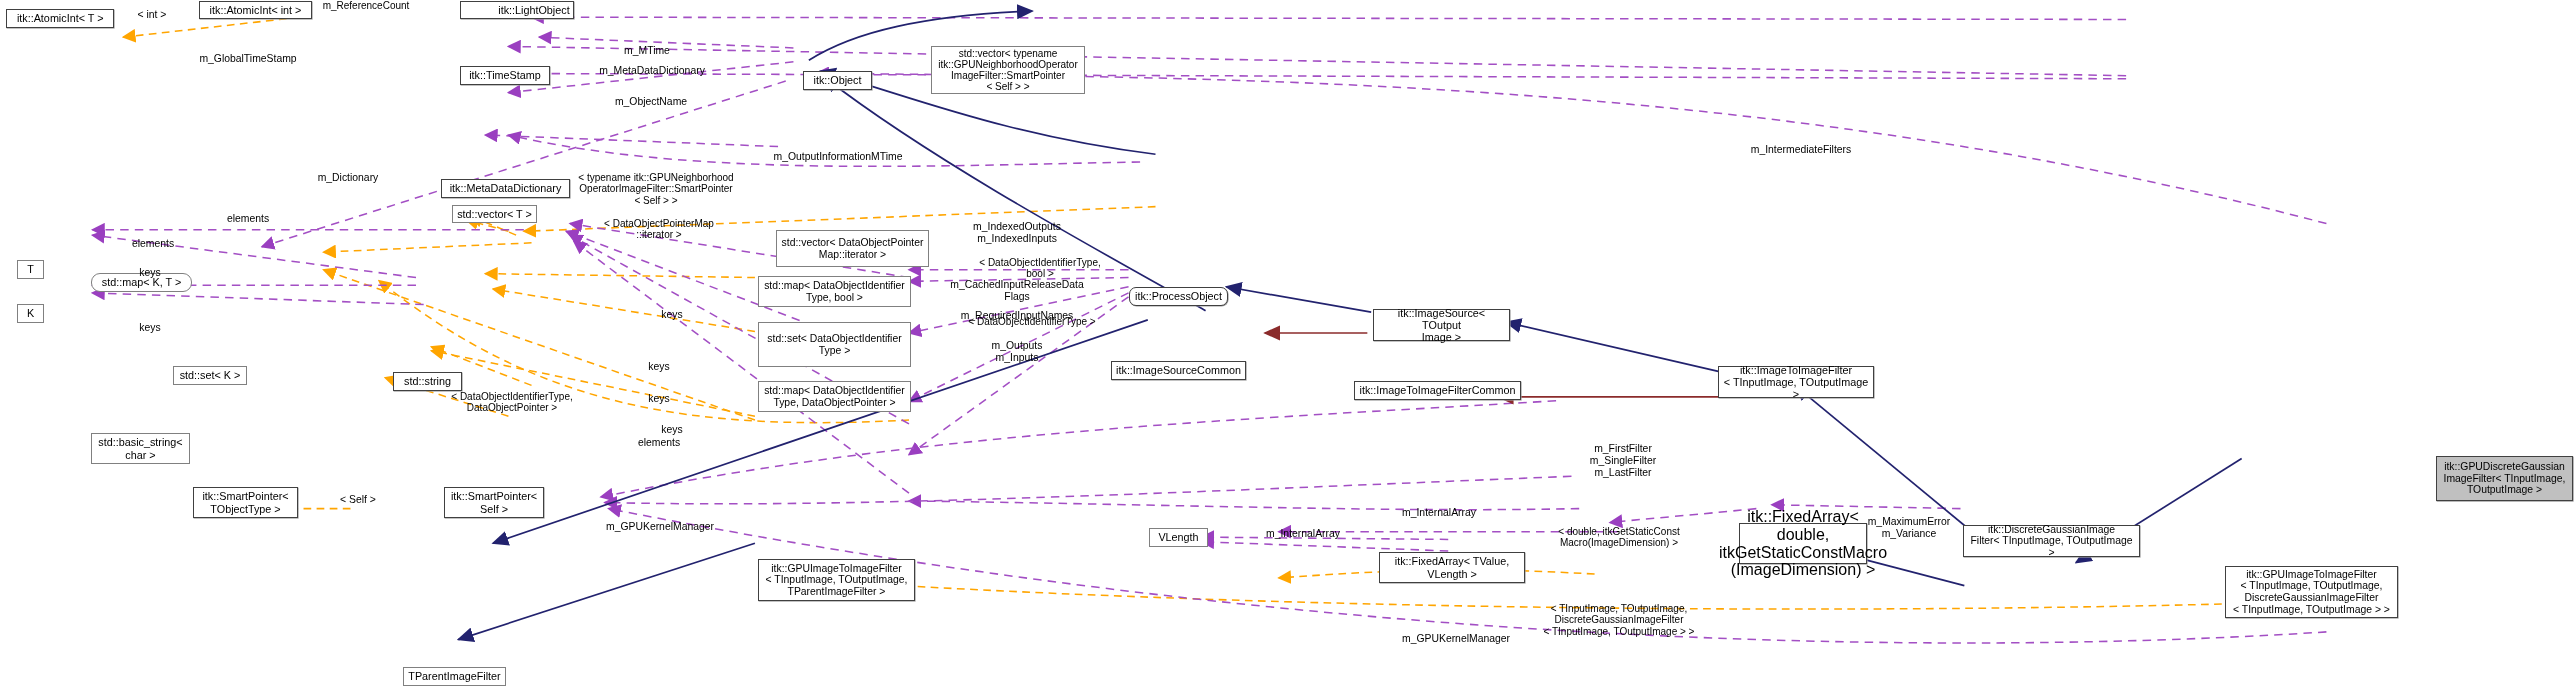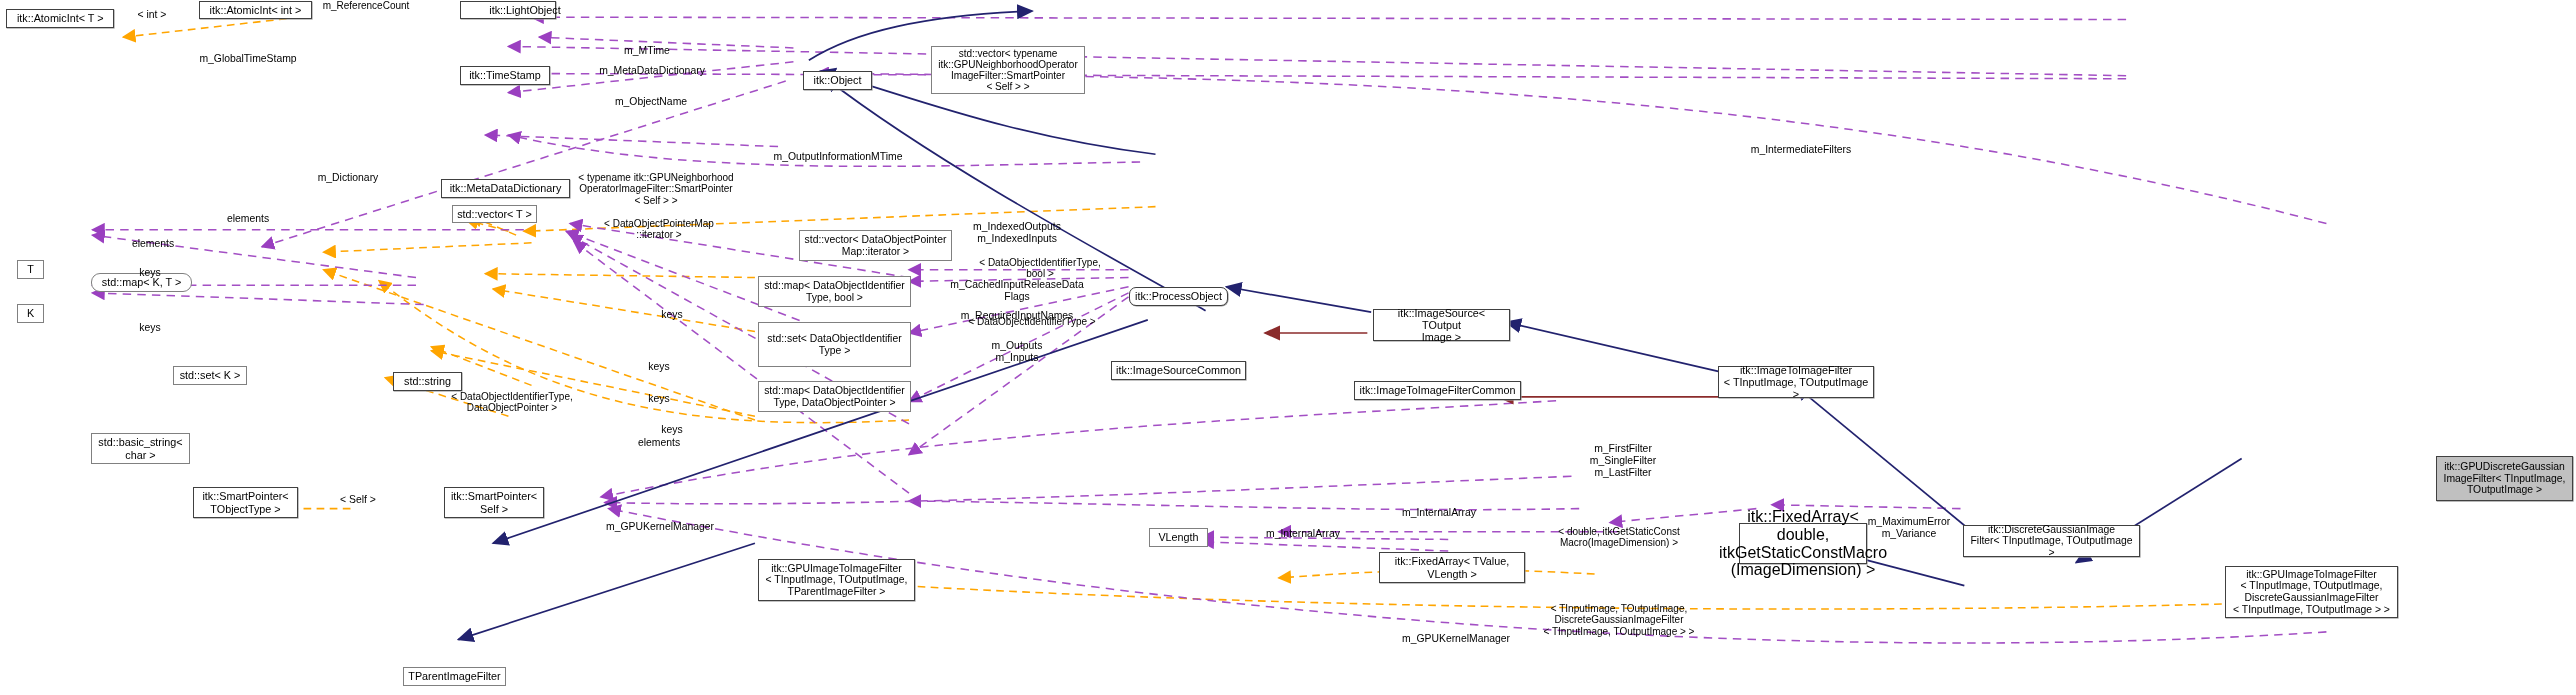--- a/index.html
+++ b/index.html
@@ -133,36 +133,36 @@
         <path d="M 1775,432 L 1642,432"></path>
         <path d="M 2250,515 L 1945,515"></path>
       </g>
     </g>
   </svg>
 
   <div class="node strong" style="left:6.2px;top:8.5px;width:108px;height:19px;font-size:10.8px;">itk::AtomicInt&lt; T &gt;</div>
 
   <div class="node strong" style="left:199px;top:0.8px;width:113px;height:18.5px;font-size:10.8px;">itk::AtomicInt&lt; int &gt;</div>
 
-  <div class="node strong" style="left:460px;top:0.8px;width:96px;height:18.5px;font-size:10.8px;padding-left:37px;">itk::LightObject</div>
+  <div class="node strong" style="left:460px;top:0.8px;width:114px;height:18.5px;font-size:10.8px;padding-left:37px;">itk::LightObject</div>
 
   <div class="node strong" style="left:460px;top:66px;width:90px;height:18.5px;font-size:10.8px;">itk::TimeStamp</div>
 
   <div class="node strong" style="left:441px;top:179px;width:129px;height:18.5px;font-size:10.8px;">itk::MetaDataDictionary</div>
 
   <div class="node strong" style="left:803px;top:71px;width:69px;height:19px;font-size:10.8px;">itk::Object</div>
 
   <div class="node" style="left:931px;top:46px;width:154px;height:48px;font-size:10px;">std::vector&lt; typename
  itk::GPUNeighborhoodOperator
 ImageFilter::SmartPointer
 &lt; Self &gt; &gt;</div>
 
   <div class="node" style="left:452px;top:205px;width:85px;height:17.7px;font-size:10.8px;">std::vector&lt; T &gt;</div>
 
-  <div class="node" style="left:799px;top:230px;width:153px;height:31px;font-size:10.4px;text-align:center;">std::vector&lt; DataObjectPointer
+  <div class="node" style="left:776px;top:230px;width:153px;height:37px;font-size:10.4px;text-align:center;">std::vector&lt; DataObjectPointer
 Map::iterator &gt;</div>
 
   <div class="node" style="left:17px;top:260px;width:27px;height:18.5px;font-size:10.8px;">T</div>
 
   <div class="node" style="left:17px;top:304px;width:27px;height:18.5px;font-size:10.8px;">K</div>
 
   <div class="node" style="left:91px;top:273px;width:101px;height:18.5px;font-size:10.8px;border-radius:9px;">std::map&lt; K, T &gt;</div>
 
   <div class="node" style="left:758px;top:276px;width:153px;height:31px;font-size:10.4px;">std::map&lt; DataObjectIdentifier
 Type, bool &gt;</div>

